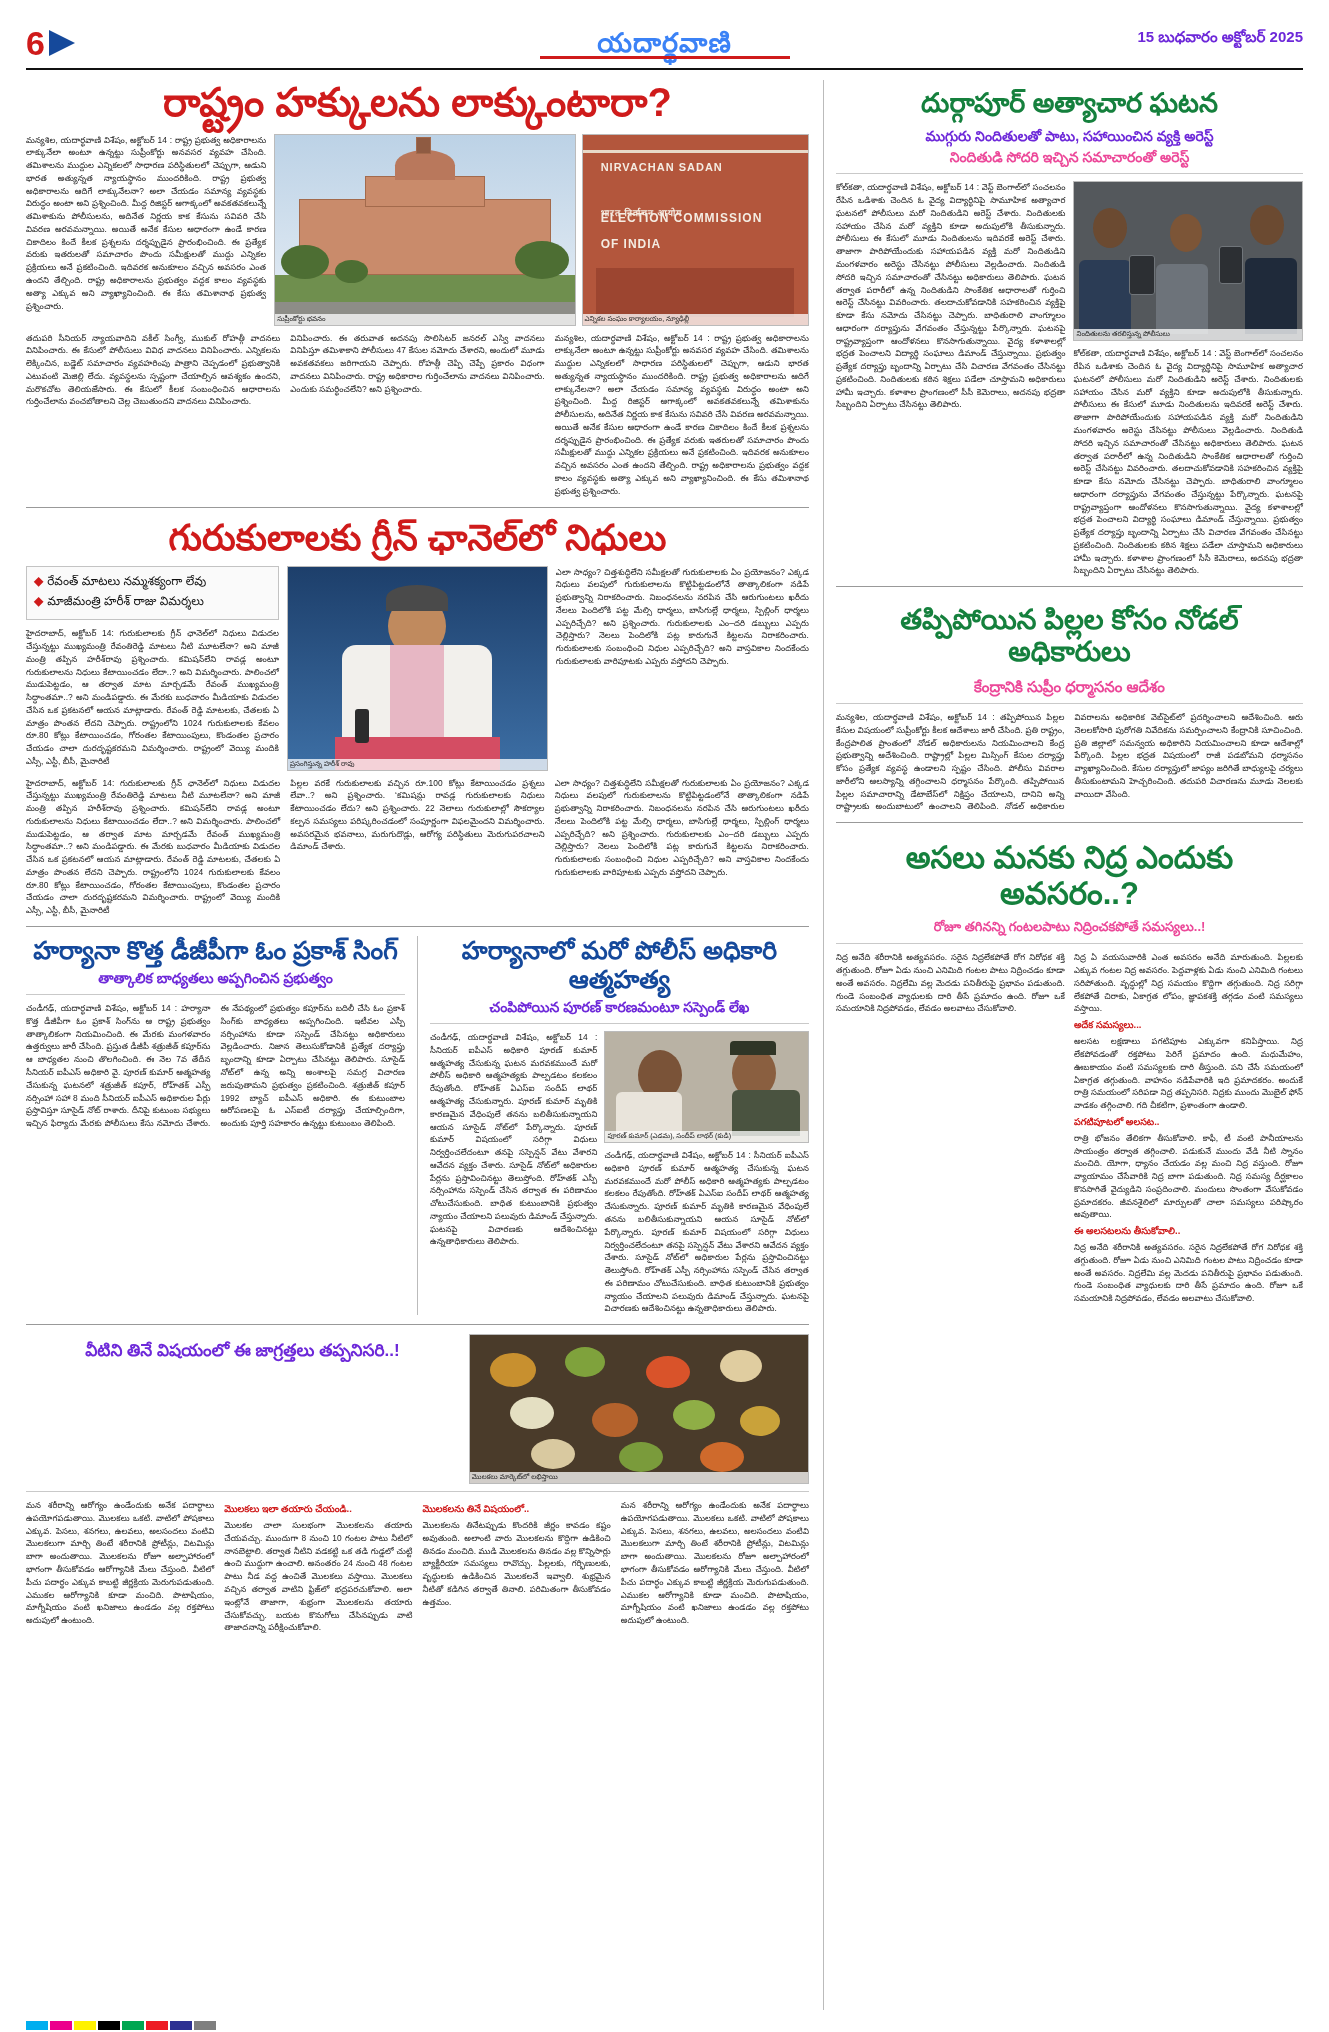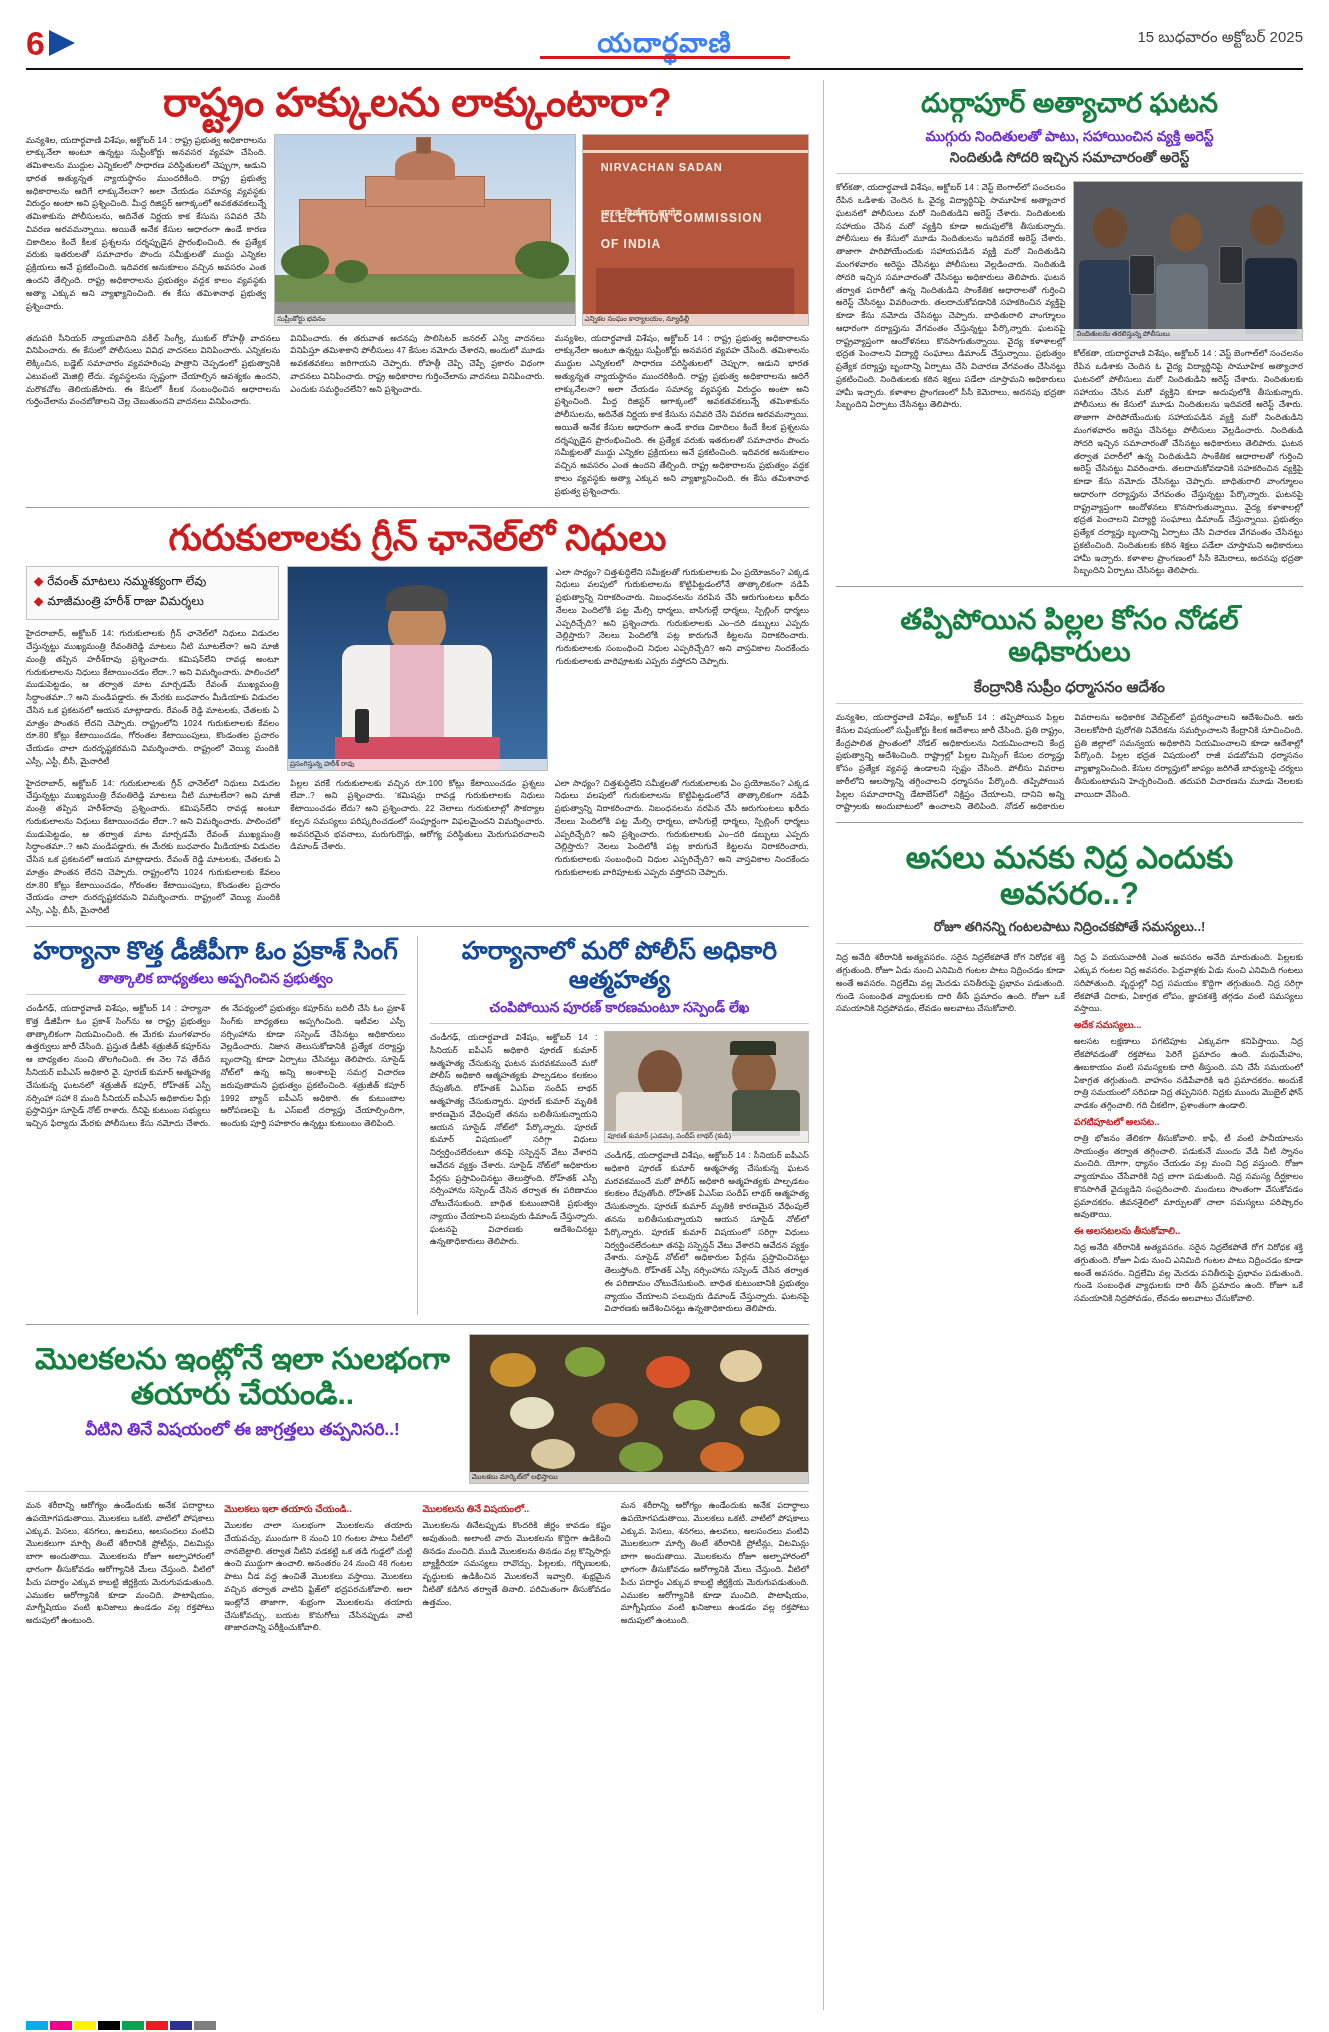--- a/index.html
+++ b/index.html
@@ -40,21 +40,21 @@
     top:10px;
     font-size:27px; font-weight:bold; color:#3b82f6;
     letter-spacing:1px;
   }
   .logo-underline {
     position:absolute; left:50%; transform:translateX(-50%);
     top:38px; width:250px; height:3px; background:#cf1b1b;
   }
   .datestr {
     position:absolute; right:0; top:10px;
-    font-size:15px; font-weight:normal; color:#404040;
+    font-size:15px; font-weight:bold; color:#6d28d9;
   }
 
   
   .grid {
     display:flex; gap:14px;
     margin-top:10px;
     height:1930px;
   }
   .col-left { width:62%; display:flex; flex-direction:column; }
   .col-right { width:38%; display:flex; flex-direction:column;
@@ -73,21 +73,21 @@
   }
   h3.head-dark {
     color:#15499b; font-weight:bold; margin:0;
     font-size:25px; line-height:1.16; text-align:center;
   }
   .sub-red {
     color:#6d28d9; font-weight:bold; font-size:14px;
     text-align:center; margin-top:4px; line-height:1.3;
   }
   .sub-blue {
-    color:#404040; font-weight:bold; font-size:13px;
+    color:#ec4899; font-weight:bold; font-size:13px;
     text-align:center; margin-top:3px; line-height:1.3;
   }
 
   .body-text {
     font-size:8.4px; line-height:1.52; text-align:justify;
     color:#1a1a1a; letter-spacing:0.1px;
   }
   .cols2 { column-count:2; column-gap:10px; }
 
   .photo {
@@ -280,21 +280,20 @@
             </div>
           </div>
         </div>
       </div>
 
       <div class="hr"></div>
 
       <div>
         <div style="display:flex; gap:10px;">
           <div style="width:56%;">
-            <h2 class="head-red" style="font-size:30px; text-align:center;">మొలకలను ఇంట్లోనే ఇలా సులభంగా తయారు చేయండి..</h2>
             <div class="sub-red" style="font-size:17px; margin-top:6px;">వీటిని తినే విషయంలో ఈ జాగ్రత్తలు తప్పనిసరి..!</div>
           </div>
           <div style="width:44%;">
             <div class="photo" style="width:100%; height:150px;">
               <div class="sprouts"></div>
               <div class="sprout-dot" style="left:6%; top:12%; width:46px; height:34px; background:#c8902f;"></div>
               <div class="sprout-dot" style="left:28%; top:8%; width:40px; height:30px; background:#7fa23c;"></div>
               <div class="sprout-dot" style="left:52%; top:14%; width:44px; height:32px; background:#d9532a;"></div>
               <div class="sprout-dot" style="left:74%; top:10%; width:42px; height:32px; background:#e0cda0;"></div>
               <div class="sprout-dot" style="left:12%; top:42%; width:44px; height:32px; background:#e4dfc2;"></div>

